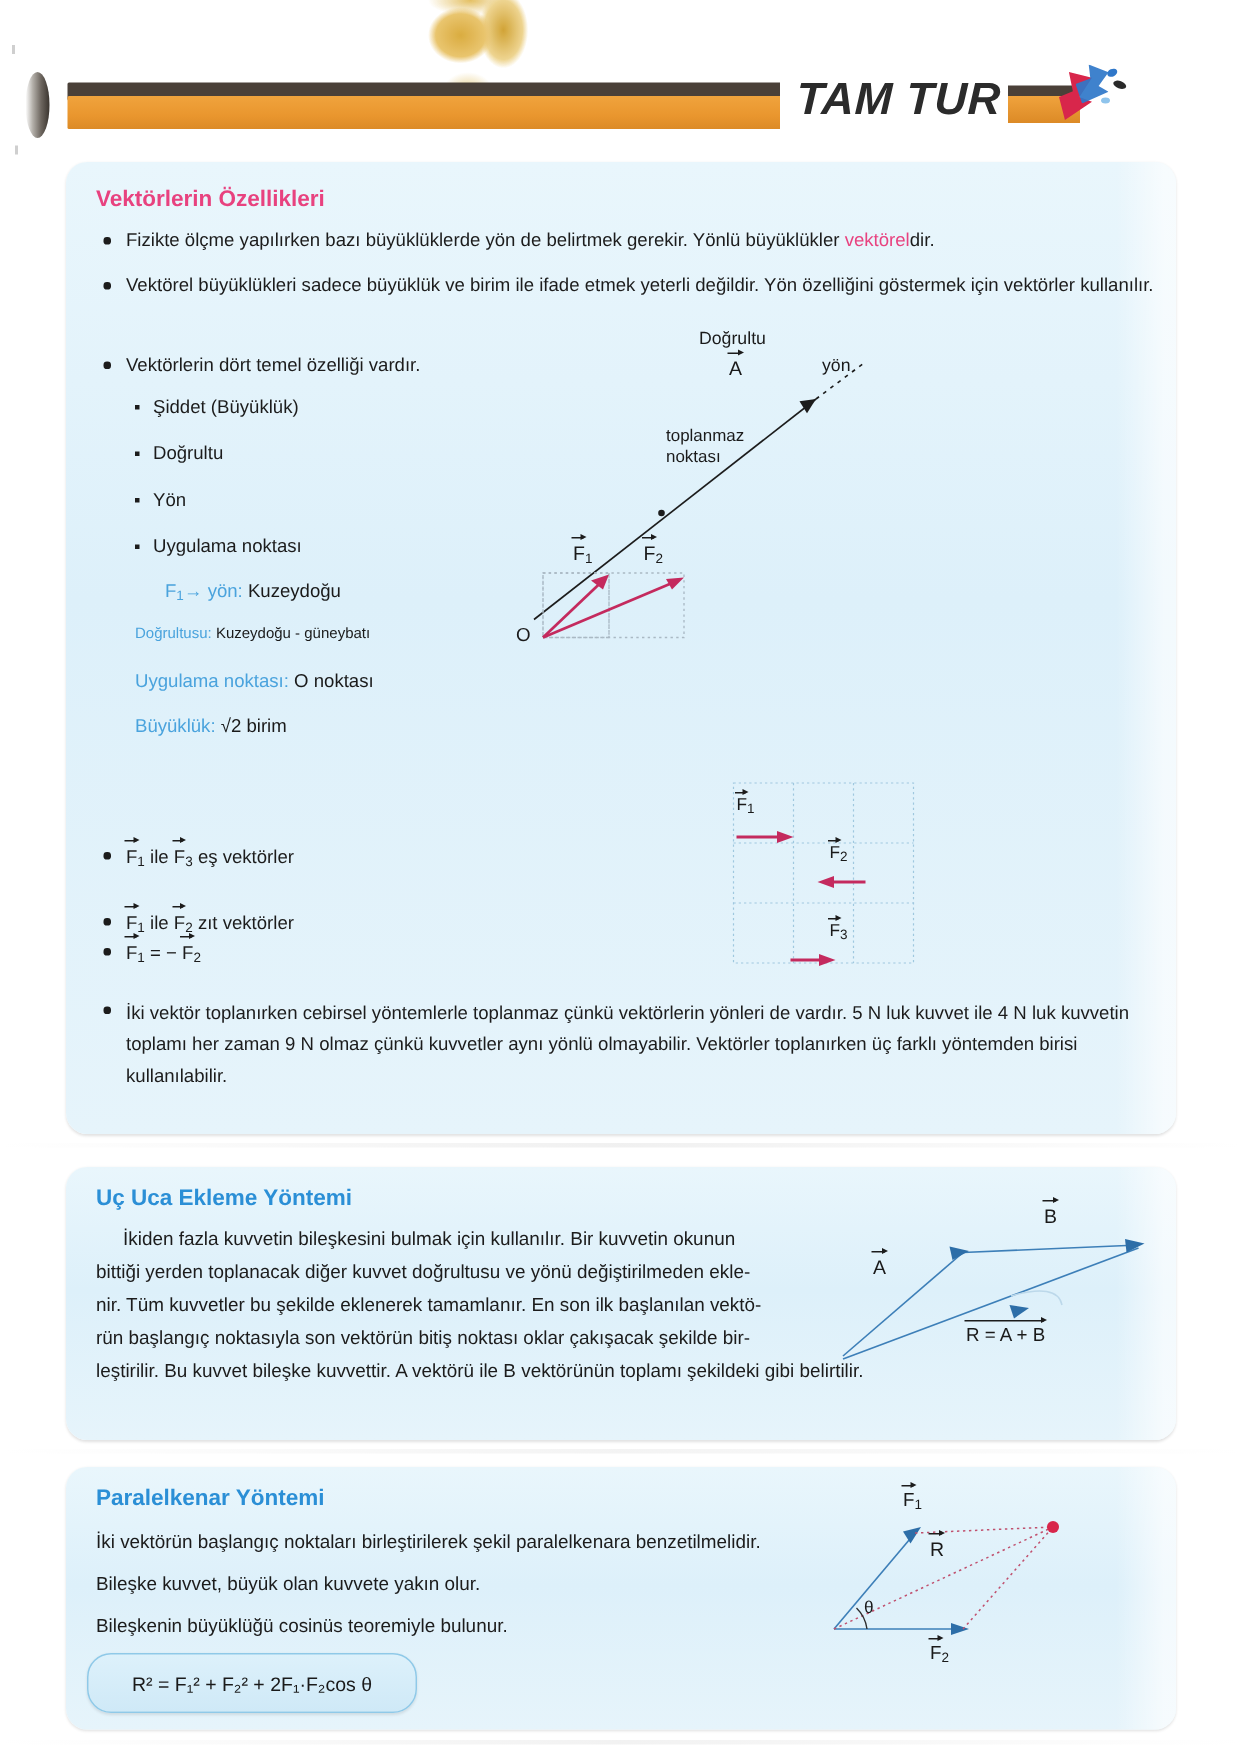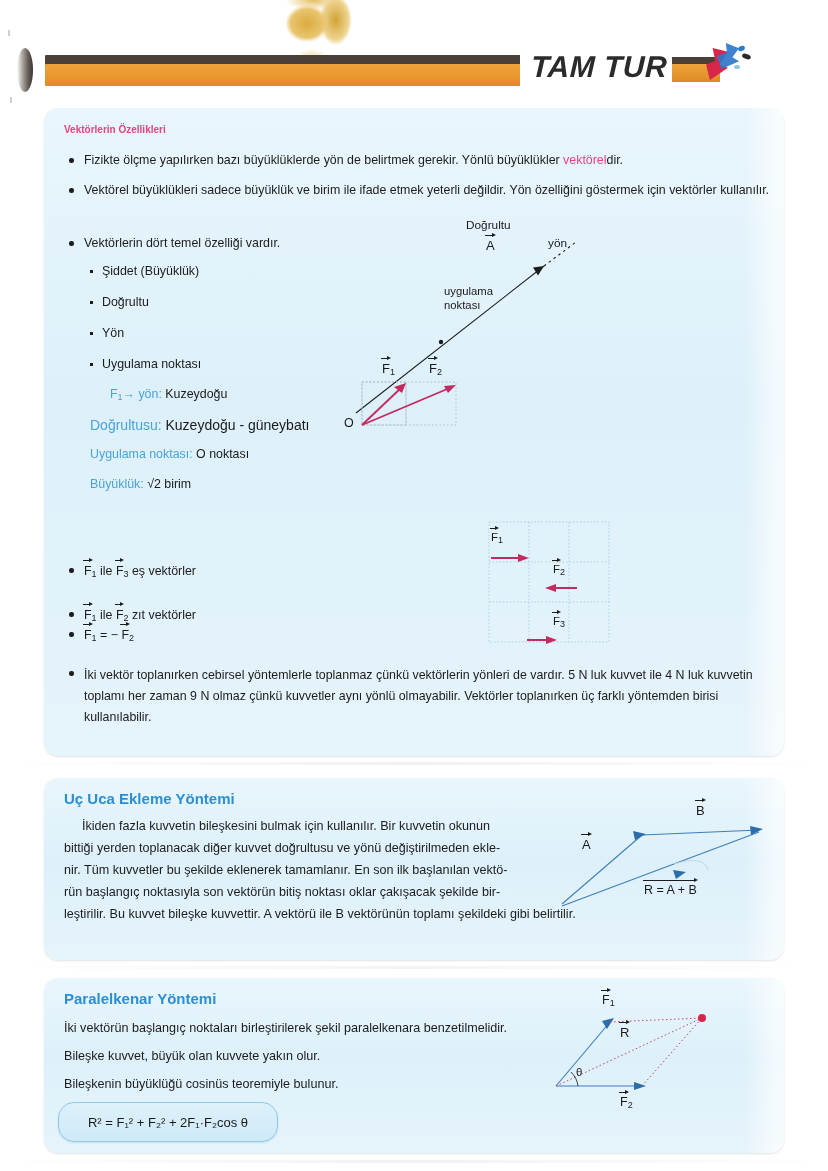--- a/index.html
+++ b/index.html
@@ -76,21 +76,21 @@
     border-radius:14px;
     box-shadow:0 1px 2px rgba(0,0,0,.12);
   }
   .card .sheen{
     position:absolute;right:0;top:0;bottom:0;width:40px;
     background:linear-gradient(90deg, rgba(255,255,255,0) 0%, rgba(255,255,255,.65) 80%);
     border-radius:0 14px 14px 0;pointer-events:none;
   }
 
   .h-pink{
-    color:#e8427f;font-weight:bold;font-size:10px;
+    color:#e8427f;font-weight:bold;font-size:15px;
     font-family:"Liberation Sans", sans-serif;
   }
   .h-blue{
     color:#2b8fd6;font-weight:bold;font-size:15px;
     font-family:"Liberation Sans", sans-serif;
   }
 
   .bullet-row{position:relative;padding-left:20px;font-size:12.4px;line-height:17px;color:#1c1c1c;}
   .bullet-row::before{
     content:"";position:absolute;left:5px;top:6px;width:4.5px;height:4.5px;
@@ -170,21 +170,21 @@
     </div>
 
     <div class="sub-row" style="position:absolute;left:42px;top:155px;">Şiddet (Büyüklük)</div>
     <div class="sub-row" style="position:absolute;left:42px;top:186px;">Doğrultu</div>
     <div class="sub-row" style="position:absolute;left:42px;top:217px;">Yön</div>
     <div class="sub-row" style="position:absolute;left:42px;top:248px;">Uygulama noktası</div>
 
     <div style="position:absolute;left:46px;top:279px;font-size:12.4px;margin-left:20px;">
       <span class="lbl-blue">F</span><span class="lbl-blue sub">1</span><span class="lbl-blue">→</span><span class="lbl-blue"> yön:</span><span> Kuzeydoğu</span>
     </div>
-    <div style="position:absolute;left:46px;top:309px;font-size:14px;">
+    <div style="position:absolute;left:46px;top:309px;font-size:10px;">
       <span class="lbl-blue">Doğrultusu:</span><span> Kuzeydoğu - güneybatı</span>
     </div>
     <div style="position:absolute;left:46px;top:339px;font-size:12.4px;">
       <span class="lbl-blue">Uygulama noktası:</span><span> O noktası</span>
     </div>
     <div style="position:absolute;left:46px;top:369px;font-size:12.4px;">
       <span class="lbl-blue">Büyüklük:</span><span> √2 birim</span>
     </div>
 
     <div style="position:absolute;left:300px;top:110px;width:270px;height:210px;">
@@ -193,21 +193,21 @@
         <line x1="200" y1="48" x2="232" y2="24" stroke="#1c1c1c" stroke-width="1.1" stroke-dasharray="2.5,3.5"></line>
         <polygon points="200,48 189,49.5 194,57.5" fill="#1c1c1c"></polygon>
         <circle cx="97" cy="124" r="2.2" fill="#1c1c1c"></circle>
       </svg>
       <div style="position:absolute;left:122px;top:0px;font-size:11.8px;">Doğrultu</div>
       <div style="position:absolute;left:204px;top:18px;font-size:11.8px;">yön</div>
       <div style="position:absolute;left:142px;top:19px;font-size:13px;">
         <span class="vecw arrowhead">A</span>
       </div>
       <div style="position:absolute;left:100px;top:66px;font-size:11.3px;line-height:14px;">
-        <div>uygulama</div>
+        <div>toplanmaz</div>
         <div>noktası</div>
       </div>
     </div>
 
     <div style="position:absolute;left:300px;top:252px;width:130px;height:85px;">
       <svg width="130" height="85" viewBox="0 0 130 85">
         <g stroke="#aab9c4" stroke-width="0.9" stroke-dasharray="1.6,2.2" fill="none">
           <rect x="18" y="22" width="44" height="43"></rect>
           <rect x="18" y="22" width="94" height="43"></rect>
           <line x1="62" y1="22" x2="62" y2="65"></line>

